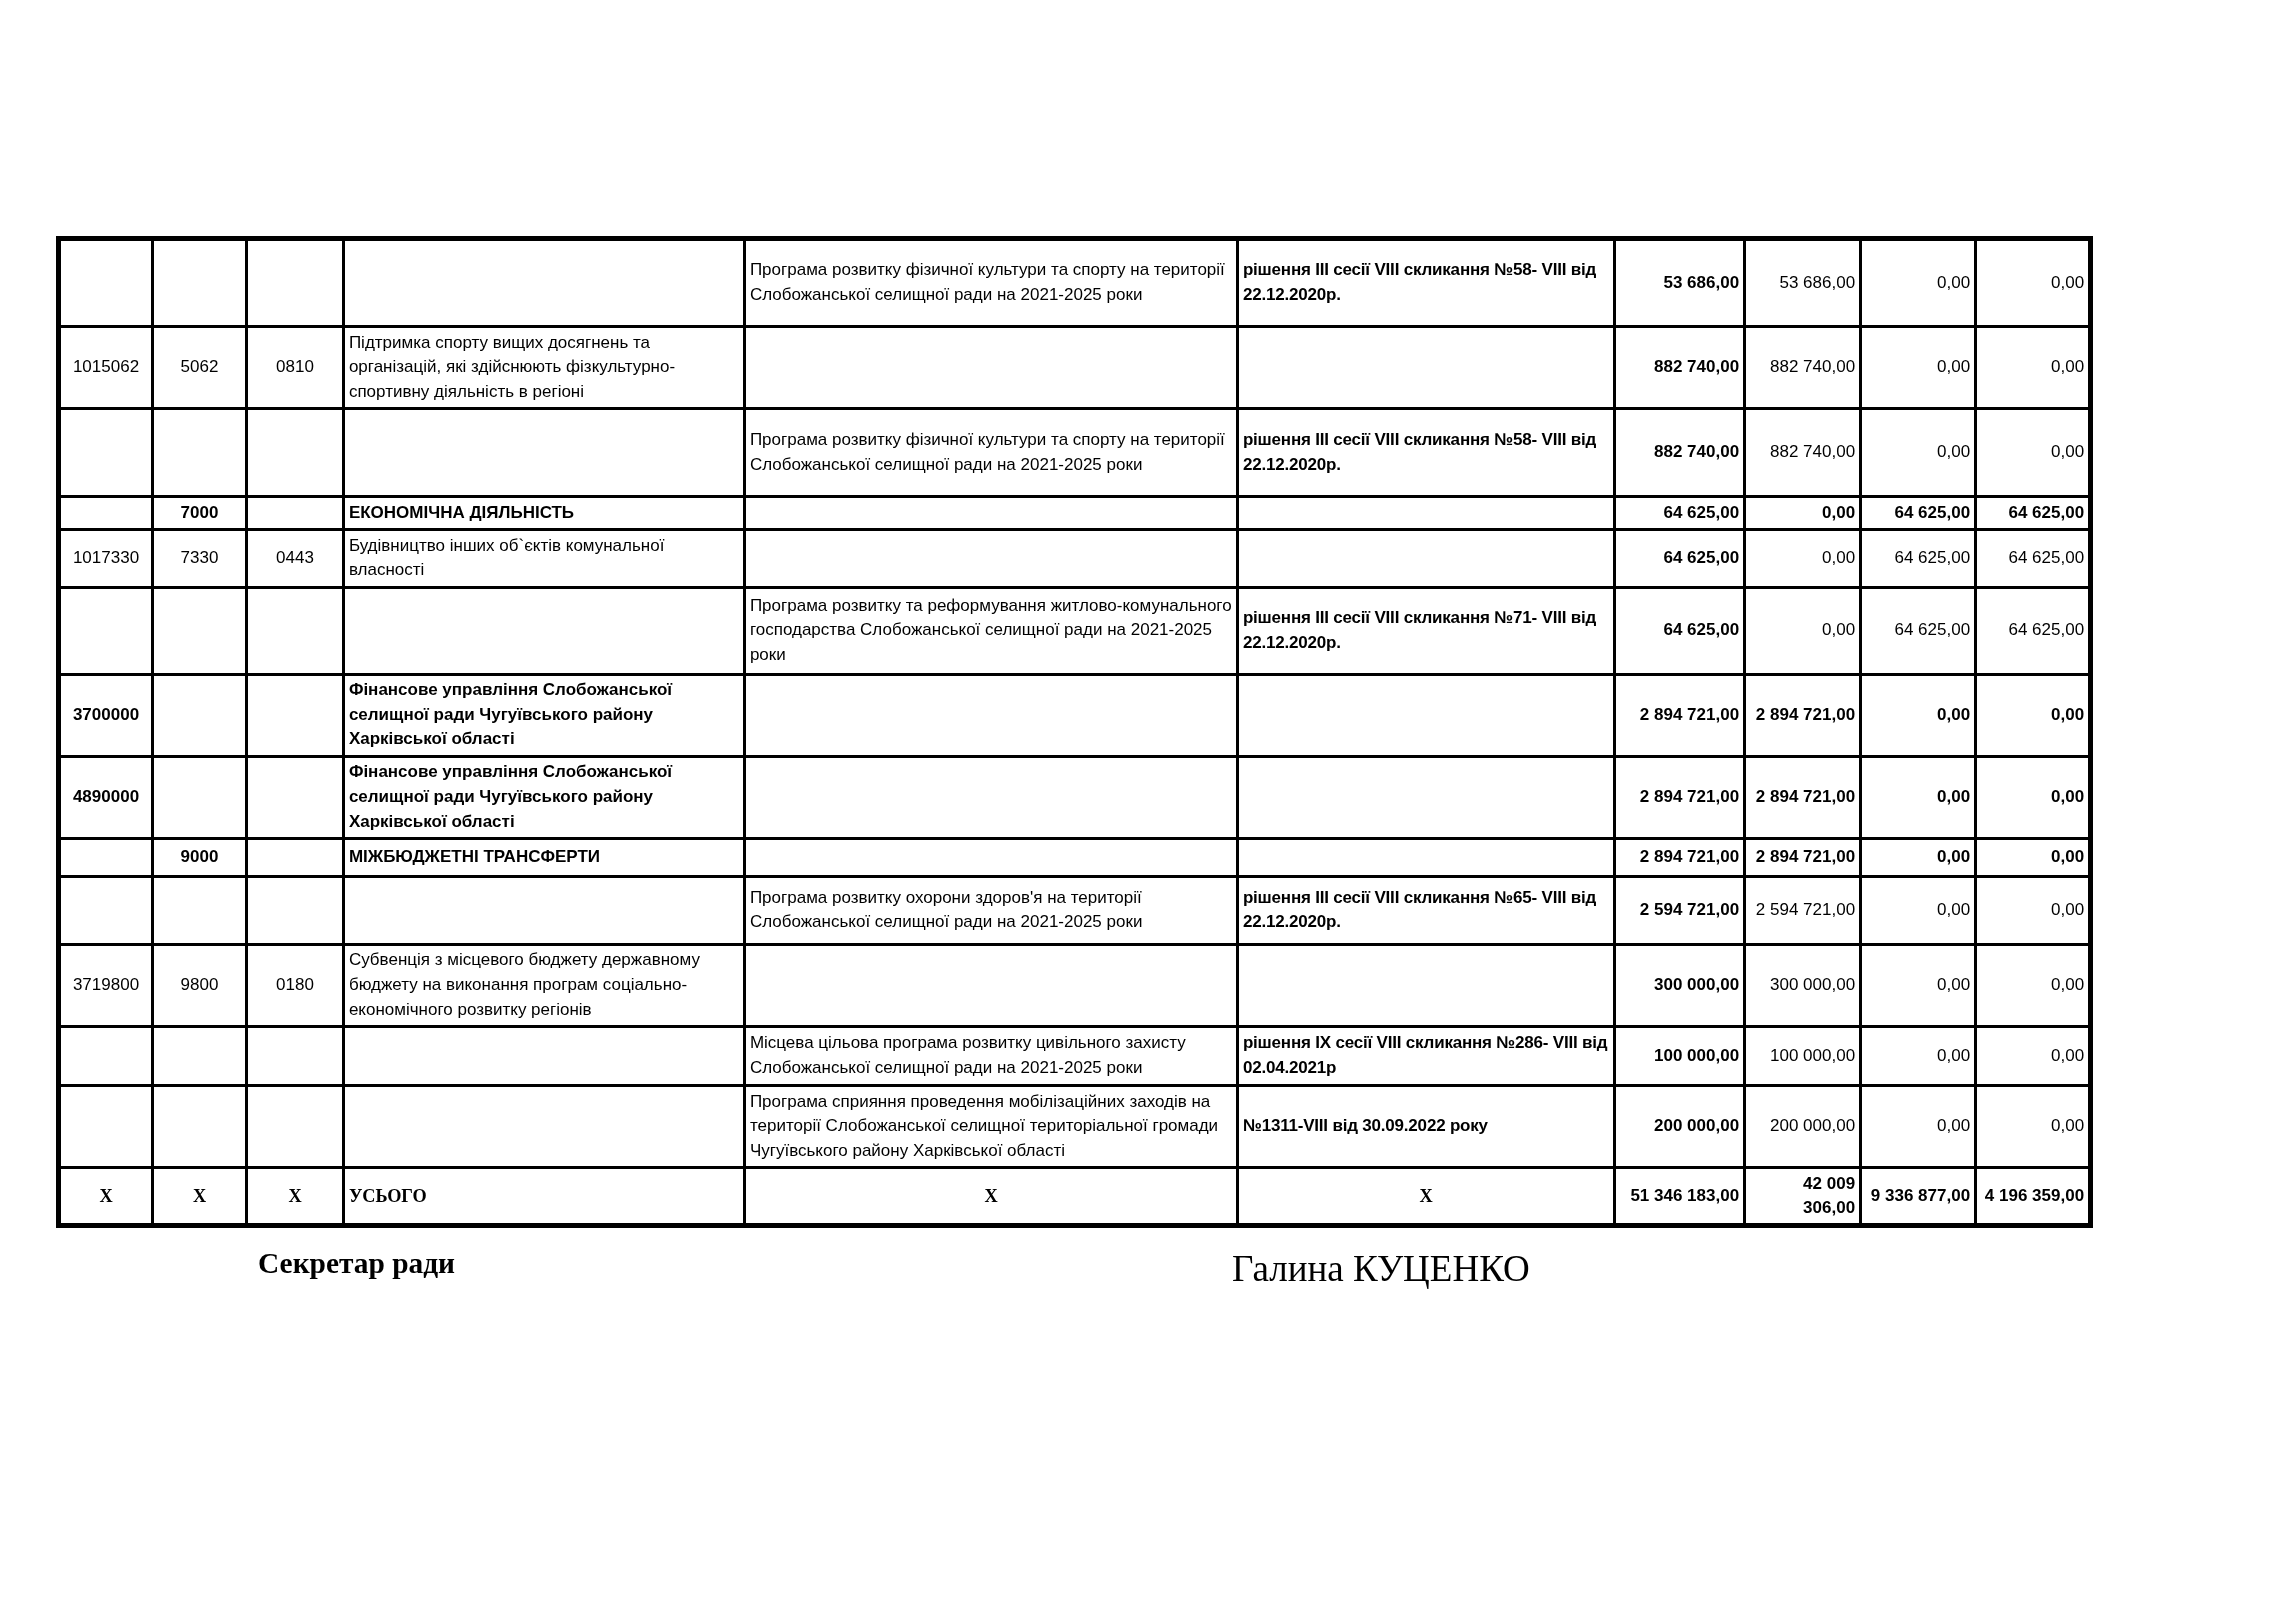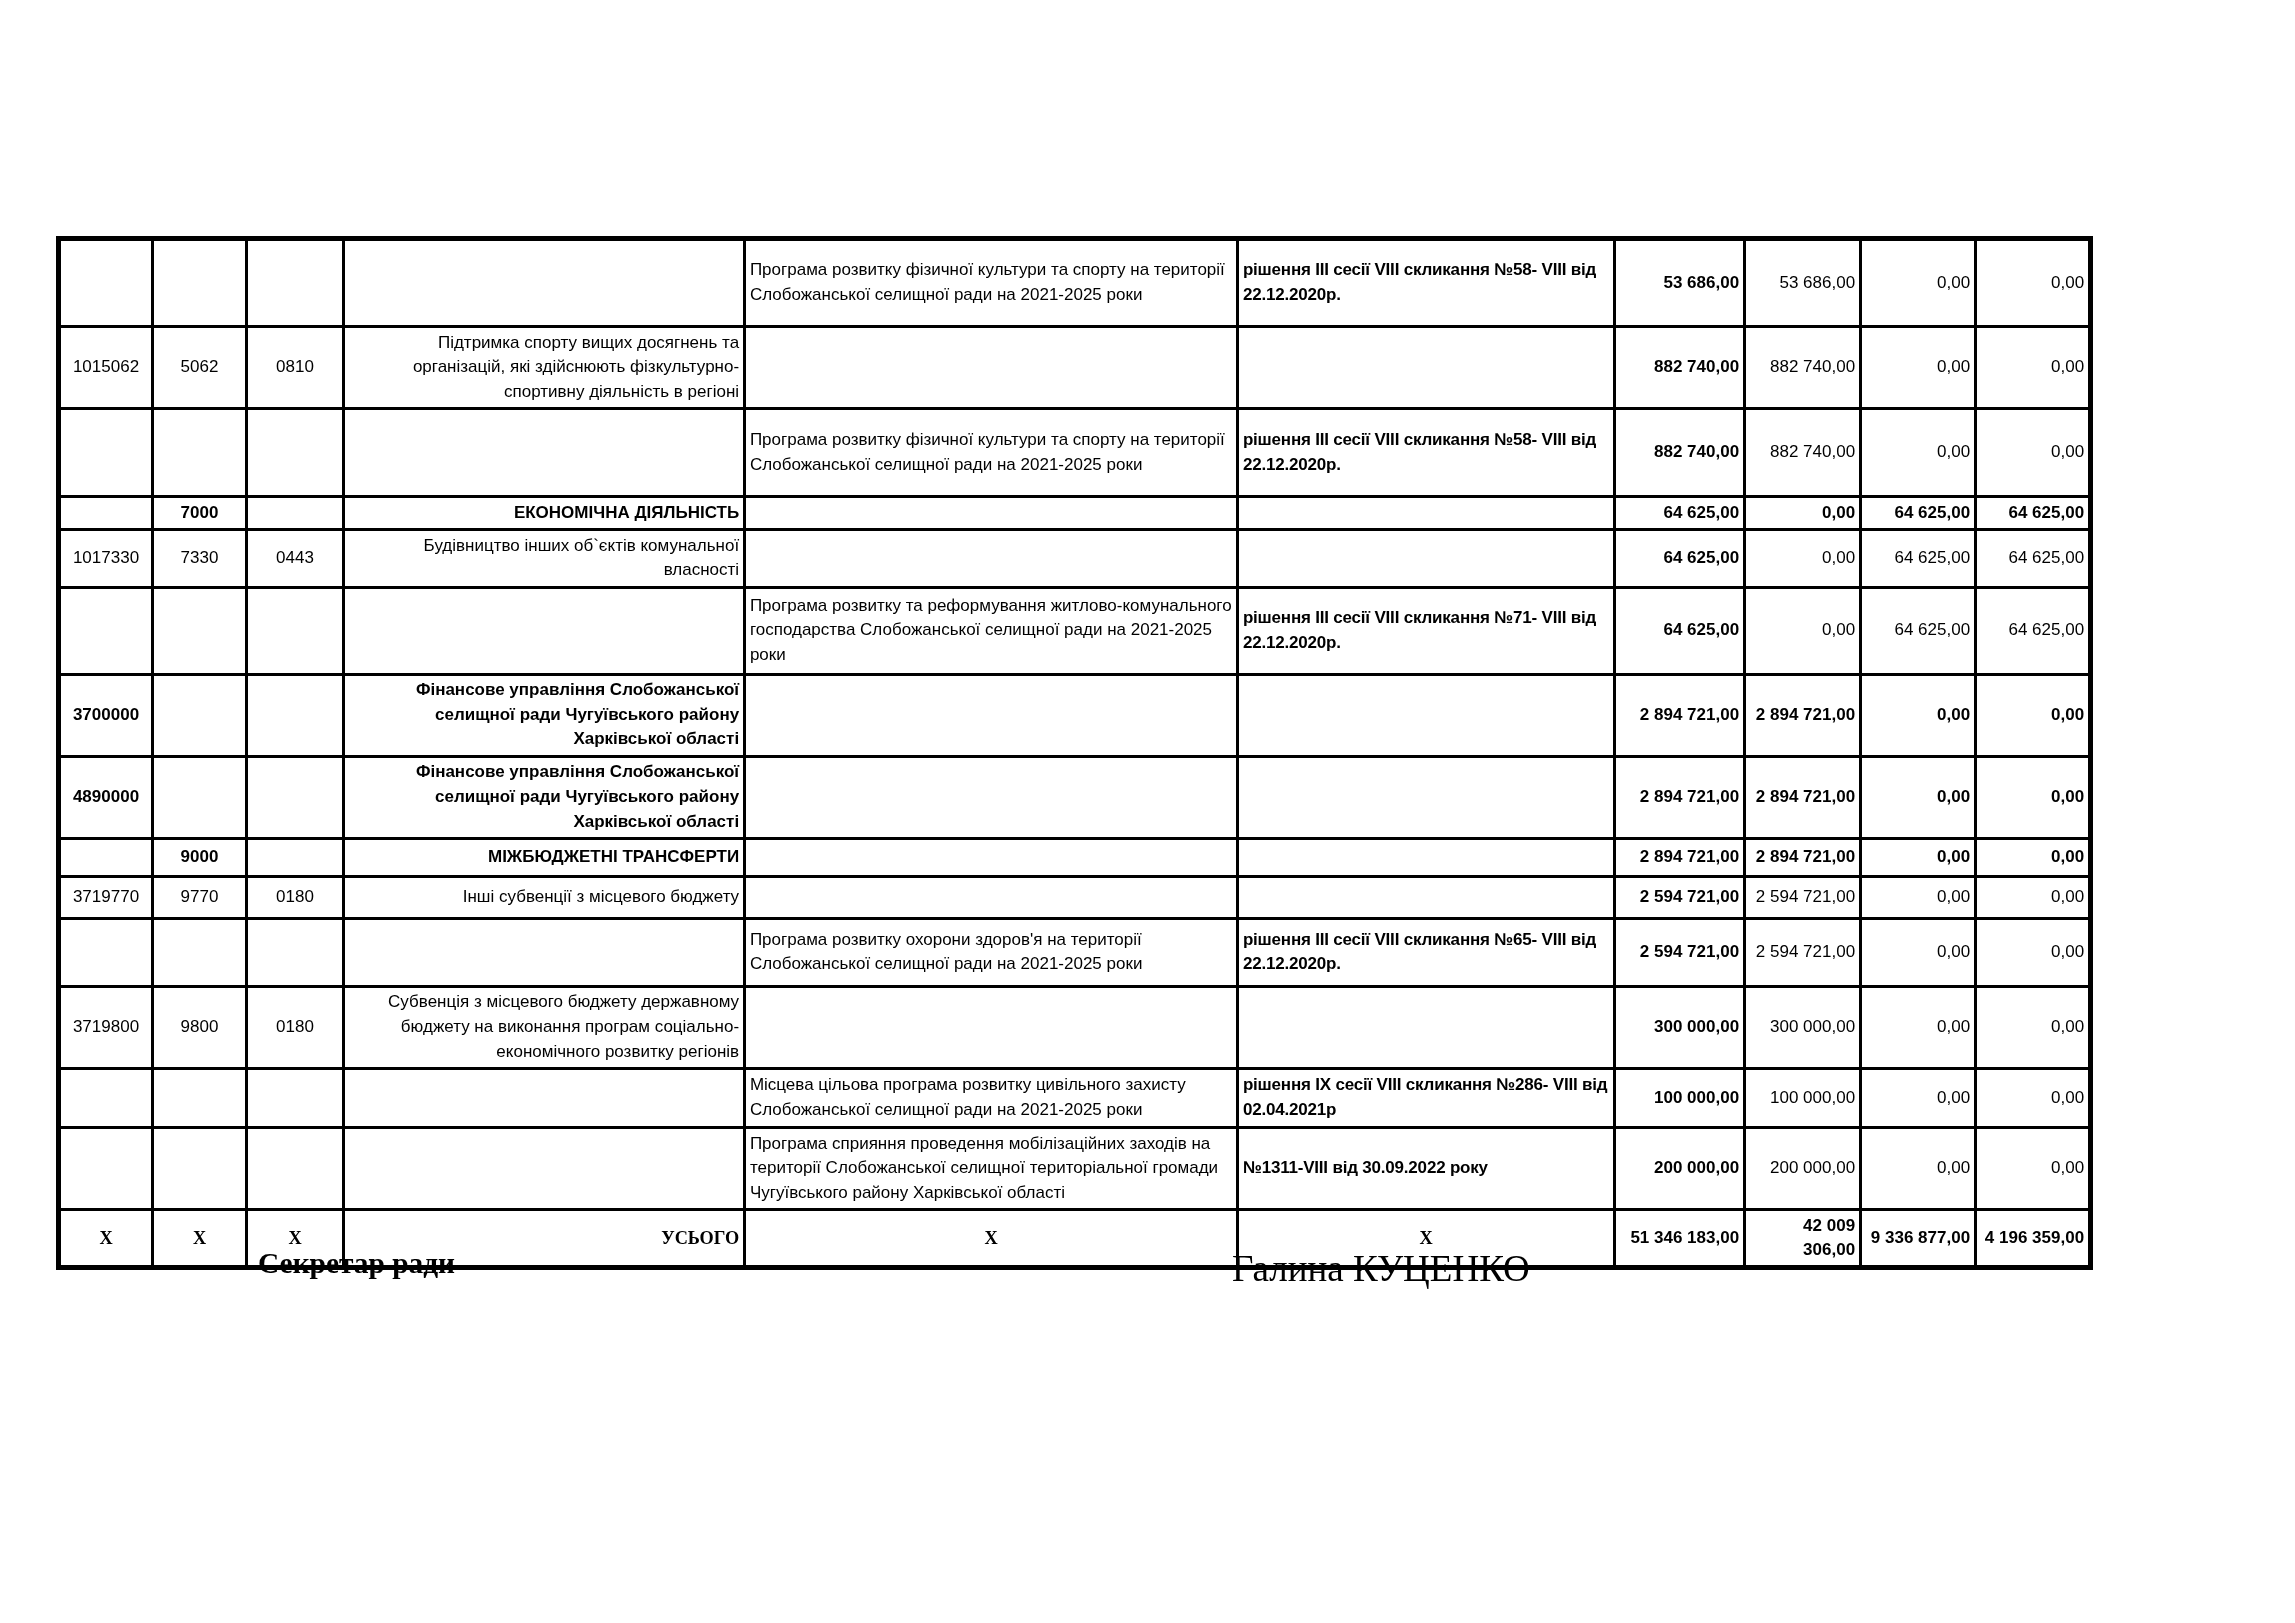--- a/index.html
+++ b/index.html
@@ -25,21 +25,21 @@
     font-family:"Liberation Sans",sans-serif;
     font-size:17px;
     line-height:1.45;
     color:#000;
     vertical-align:middle;
     padding:2.6px 3.9px;
     overflow:hidden;
     word-wrap:break-word;
   }
   td.code{ text-align:center; padding:2.6px 1.3px; }
-  td.name{ text-align:right; padding-left:5.2px; padding-right:2.6px; }
+  td.name{ text-align:left; padding-left:5.2px; padding-right:2.6px; }
   td.prog{ text-align:left; padding-left:3.9px; padding-right:1.3px; }
   td.dec { text-align:left; padding-left:5.2px; padding-right:1.3px; letter-spacing:-0.2px;font-weight:bold; }
   td.num{
     font-family:"Liberation Serif",serif;
     font-size:14.4px;
     text-align:right;
     padding-right:5.2px;
     letter-spacing:0;
   }
   td.num.first{ font-weight:bold; }
@@ -209,32 +209,20 @@
       <td class="code"></td>
       <td class="name">МІЖБЮДЖЕТНІ ТРАНСФЕРТИ</td>
       <td class="prog"></td>
       <td class="dec"></td>
       <td class="num first">2 894 721,00</td>
       <td class="num">2 894 721,00</td>
       <td class="num">0,00</td>
       <td class="num">0,00</td>
     </tr>
 
-    <tr style="height:42px">
-      <td class="code">3719770</td>
-      <td class="code">9770</td>
-      <td class="code">0180</td>
-      <td class="name">Інші субвенції з місцевого бюджету</td>
-      <td class="prog"></td>
-      <td class="dec"></td>
-      <td class="num first">2 594 721,00</td>
-      <td class="num">2 594 721,00</td>
-      <td class="num">0,00</td>
-      <td class="num">0,00</td>
-    </tr>
 
     <tr style="height:68px">
       <td class="code"></td>
       <td class="code"></td>
       <td class="code"></td>
       <td class="name"></td>
       <td class="prog">Програма розвитку охорони здоров'я на території Слобожанської селищної ради на 2021-2025 роки</td>
       <td class="dec">рішення ІІІ сесії VIII скликання №65- VIII від 22.12.2020р.</td>
       <td class="num first">2 594 721,00</td>
       <td class="num">2 594 721,00</td>

